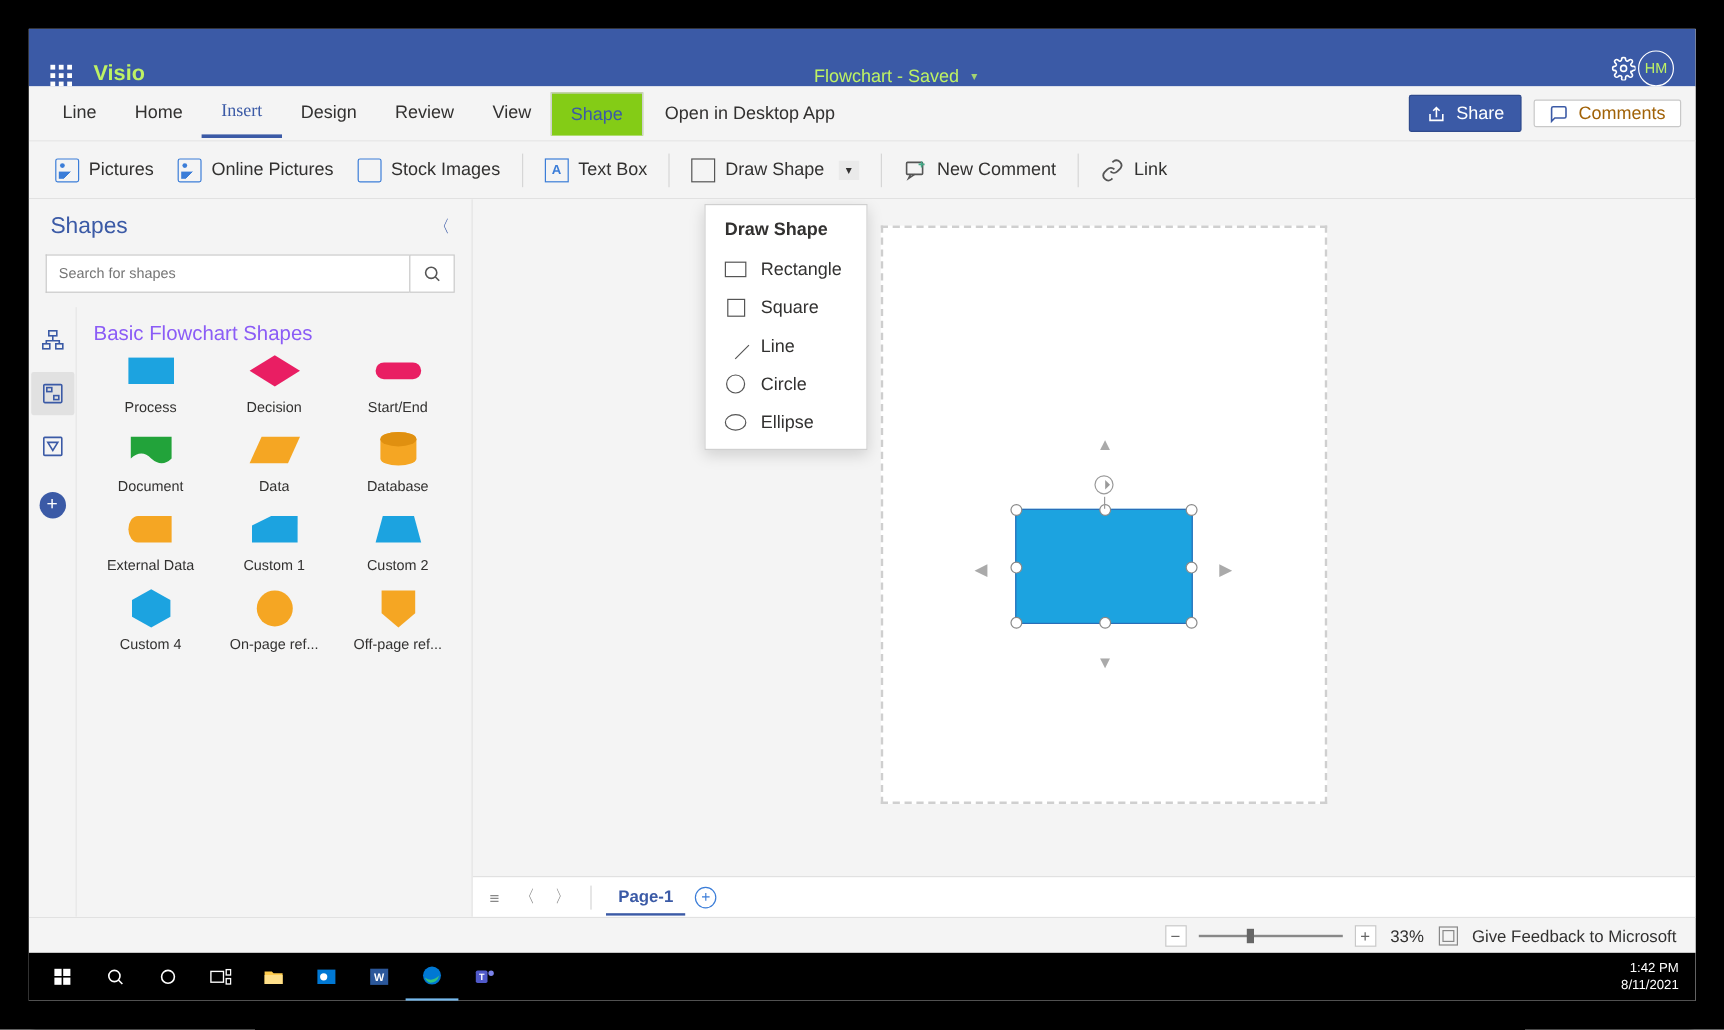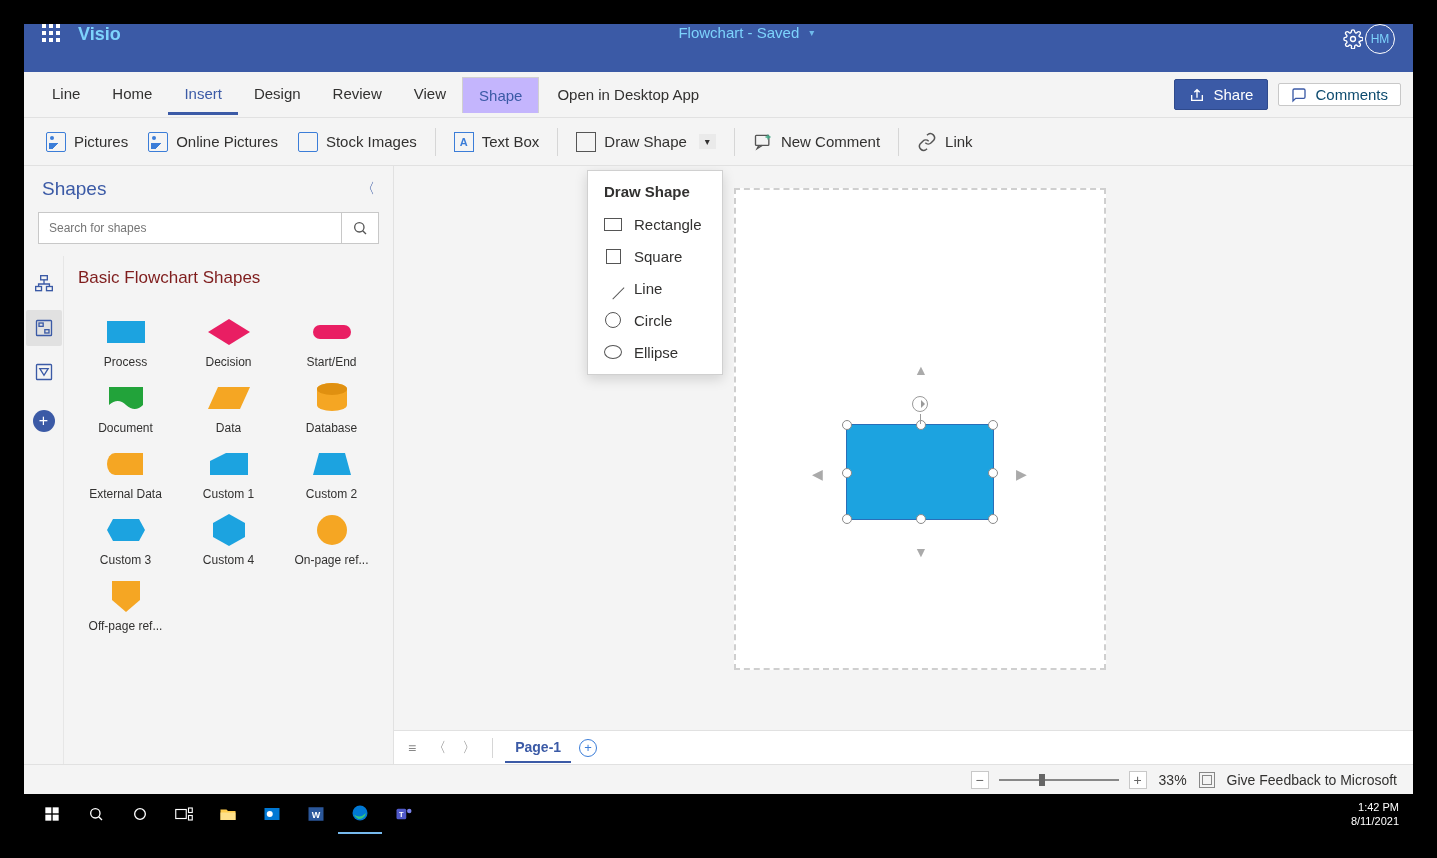--- a/index.html
+++ b/index.html
@@ -1,40 +1,40 @@
 <!DOCTYPE html>
 <html><head>
 <meta charset="utf-8">
 <style>
   * { box-sizing: border-box; margin: 0; padding: 0; font-family: "Segoe UI", Arial, sans-serif; }
   body { background: #000; display: flex; align-items: center; justify-content: center; }
   .device-frame { width: 1437px; height: 858px; background: #000; border-radius: 30px; padding: 24px; position: relative; }
   .screen { width: 100%; height: 100%; background: #fff; display: flex; flex-direction: column; overflow: hidden; }
 
   
-  .titlebar { height: 48px; background: #3b5aa6; display: flex; align-items: flex-start; color: #7dd3fc; padding: 0 18px; }
+  .titlebar { height: 48px; background: #3b5aa6; display: flex; align-items: flex-end; color: #bef264; padding: 0 18px; }
   .waffle { width: 18px; height: 18px; display: grid; grid-template-columns: repeat(3,4px); grid-template-rows: repeat(3,4px); gap: 3px; margin-right: 18px; cursor: pointer; }
   .waffle span { background: #fff; width: 4px; height: 4px; }
   .app-name { font-size: 18px; font-weight: 600; }
   .title-center { flex: 1; display: flex; justify-content: center; align-items: center; gap: 10px; cursor: pointer; padding-left: 29px; }
   .title-center .doc { font-size: 15px; }
   .title-center .chev { font-size: 10px; opacity: .8; }
   .title-right { display: flex; align-items: center; gap: 2px; }
   .gear { width: 20px; height: 20px; cursor: pointer; }
   .avatar { width: 30px; height: 30px; border: 1.5px solid #fff; border-radius: 50%; display: flex; align-items: center; justify-content: center; font-size: 12px; }
 
   
   .tabsrow { height: 46px; background: #f4f4f4; display: flex; align-items: center; padding: 0 12px; border-bottom: 1px solid #e1e1e1; }
   .tab { padding: 10px 16px; font-size: 15px; color: #323130; cursor: pointer; border-bottom: 3px solid transparent; }
-  .tab.active-underline { color: #3b5aa6; border-bottom-color: #3b5aa6; }
-  .tab.active-box { background: #c4b5fd; border: 1px solid #d0d0d0; border-bottom: none; color: #3b5aa6; padding: 9px 16px; text-align: right; }
+  .tab.active-underline { color: #3b5aa6; border-bottom-color: #3b5aa6; font-family: Liberation Serif, serif; }
+  .tab.active-box { background: #84cc16; border: 1px solid #d0d0d0; border-bottom: none; color: #3b5aa6; padding: 9px 16px; text-align: right; }
   .tabsrow .spacer { flex: 1; }
   .open-desktop { color: #323130; font-size: 15px; padding: 0 18px; cursor: pointer; }
   .btn-share { background: #3b5aa6; color: #fff; border: 1px solid #2f4a8c; padding: 6px 14px; font-size: 15px; display: flex; align-items: center; gap: 8px; border-radius: 2px; cursor: pointer; }
-  .btn-comments { background: #fff; color: #0c4a6e; border: 1px solid #c8c8c8; padding: 2px 12px; font-size: 15px; display: flex; align-items: center; gap: 8px; border-radius: 2px; cursor: pointer; margin-left: 10px; }
+  .btn-comments { background: #fff; color: #a16207; border: 1px solid #c8c8c8; padding: 2px 12px; font-size: 15px; display: flex; align-items: center; gap: 8px; border-radius: 2px; cursor: pointer; margin-left: 10px; }
 
   
   .ribbon { height: 48px; background: #f4f4f4; display: flex; align-items: center; padding: 0 12px; gap: 0; border-bottom: 1px solid #e1e1e1; }
   .rcmd { display: flex; align-items: center; gap: 8px; padding: 6px 10px; font-size: 15px; color: #323130; cursor: pointer; }
   .rcmd.has-drop .dd { background: #eaeaea; padding: 2px 6px; margin-left: 4px; font-size: 10px; }
   .rsep { width: 1px; height: 28px; background: #d6d6d6; margin: 0 8px; }
   .ricon { width: 20px; height: 20px; flex-shrink: 0; }
   .picicon { border: 1.5px solid #3b7dd8; border-radius: 2px; position: relative; }
   .picicon::before { content:''; position:absolute; left:3px; top:3px; width:4px; height:4px; border-radius:50%; background:#3b7dd8; }
   .picicon::after { content:''; position:absolute; left:2px; bottom:2px; right:2px; height:6px; background:linear-gradient(135deg,#3b7dd8 50%, transparent 50%);}
@@ -52,21 +52,21 @@
   .shapes-hdr .collapse { color: #3b5aa6; font-size: 14px; cursor: pointer; }
   .search-wrap { display: flex; padding: 4px 14px 12px; gap: 0; }
   .search-wrap input { flex: 1; border: 1px solid #c8c8c8; padding: 8px 10px; font-size: 12px; border-right: none; }
   .search-wrap .sbtn { width: 38px; border: 1px solid #c8c8c8; background: #fff; cursor: pointer; display:flex;align-items:center;justify-content:center;}
   .panel-body { flex: 1; display: flex; }
   .rail { width: 40px; background: #f4f4f4; display: flex; flex-direction: column; align-items: center; padding-top: 10px; gap: 8px; border-right:1px solid #e6e6e6;}
   .rail-btn { width: 36px; height: 36px; display: flex; align-items: center; justify-content: center; cursor: pointer; border-radius:2px;}
   .rail-btn.sel { background: #e1e1e1; }
   .rail-add { width: 22px; height: 22px; border-radius: 50%; background: #3b5aa6; color: #fff; display:flex;align-items:center;justify-content:center;font-size:16px;cursor:pointer;margin-top:12px;}
   .stencil-area { flex: 1; padding: 12px 14px; overflow: auto; }
-  .stencil-title { font-size: 17px; color: #7f1d1d; margin-bottom: 27px; }
+  .stencil-title { font-size: 17px; color: #8b5cf6; margin-bottom: 4px; }
   .shape-grid { display: grid; grid-template-columns: repeat(3, 1fr); gap: 12px 8px; }
   .shape-cell { display: flex; flex-direction: column; align-items: center; gap: 6px; cursor: pointer; }
   .shape-vis { width: 46px; height: 34px; display:flex;align-items:center;justify-content:center;}
   .shape-lbl { font-size: 12px; color: #323130; text-align: center; white-space: nowrap; overflow: hidden; text-overflow: ellipsis; max-width: 82px;}
   .sv { display:block;}
   
   
   .canvas-wrap { flex: 1; display: flex; flex-direction: column; position: relative; }
   .canvas { flex: 1; background: #f4f4f4; position: relative; overflow: hidden; }
   .page { position: absolute; border: 2px dashed #cfcfcf; background: #fff; }
@@ -325,28 +325,20 @@
             <div class="shape-cell">
                   <div class="shape-vis">
                     <svg class="sv" width="46" height="30">
                       <polygon points="10,4 36,4 42,26 4,26" fill="#1ca3e0"></polygon>
                     </svg>
                   </div>
                   <div class="shape-lbl">Custom 2</div>
                 </div>
             <div class="shape-cell">
                   <div class="shape-vis">
-                    <svg class="sv" width="46" height="30">
-                      <polygon points="10,4 36,4 42,15 36,26 10,26 4,15" fill="#1ca3e0"></polygon>
-                    </svg>
-                  </div>
-                  <div class="shape-lbl">Custom 3</div>
-                </div>
-            <div class="shape-cell">
-                  <div class="shape-vis">
                     <svg class="sv" width="40" height="36">
                       <polygon points="20,2 36,11 36,25 20,34 4,25 4,11" fill="#1ca3e0"></polygon>
                     </svg>
                   </div>
                   <div class="shape-lbl">Custom 4</div>
                 </div>
             <div class="shape-cell">
                   <div class="shape-vis">
                     <svg class="sv" width="36" height="36">
                       <circle cx="18" cy="18" r="15" fill="#f5a623"></circle>

